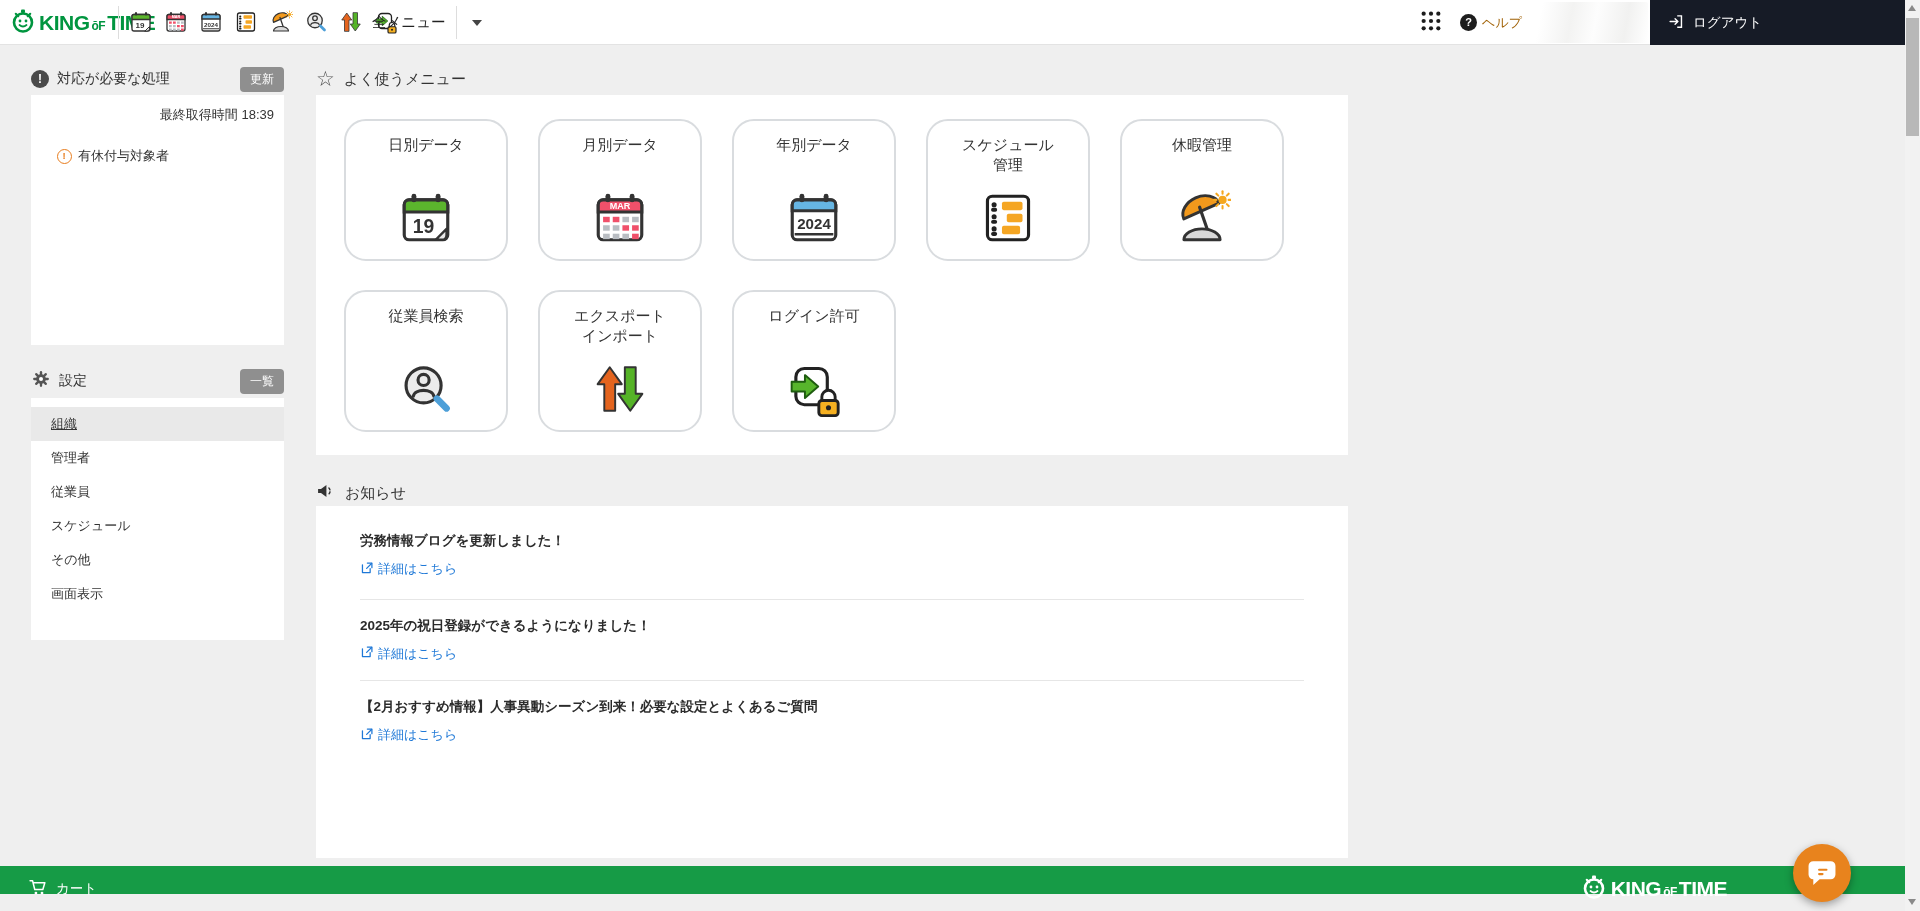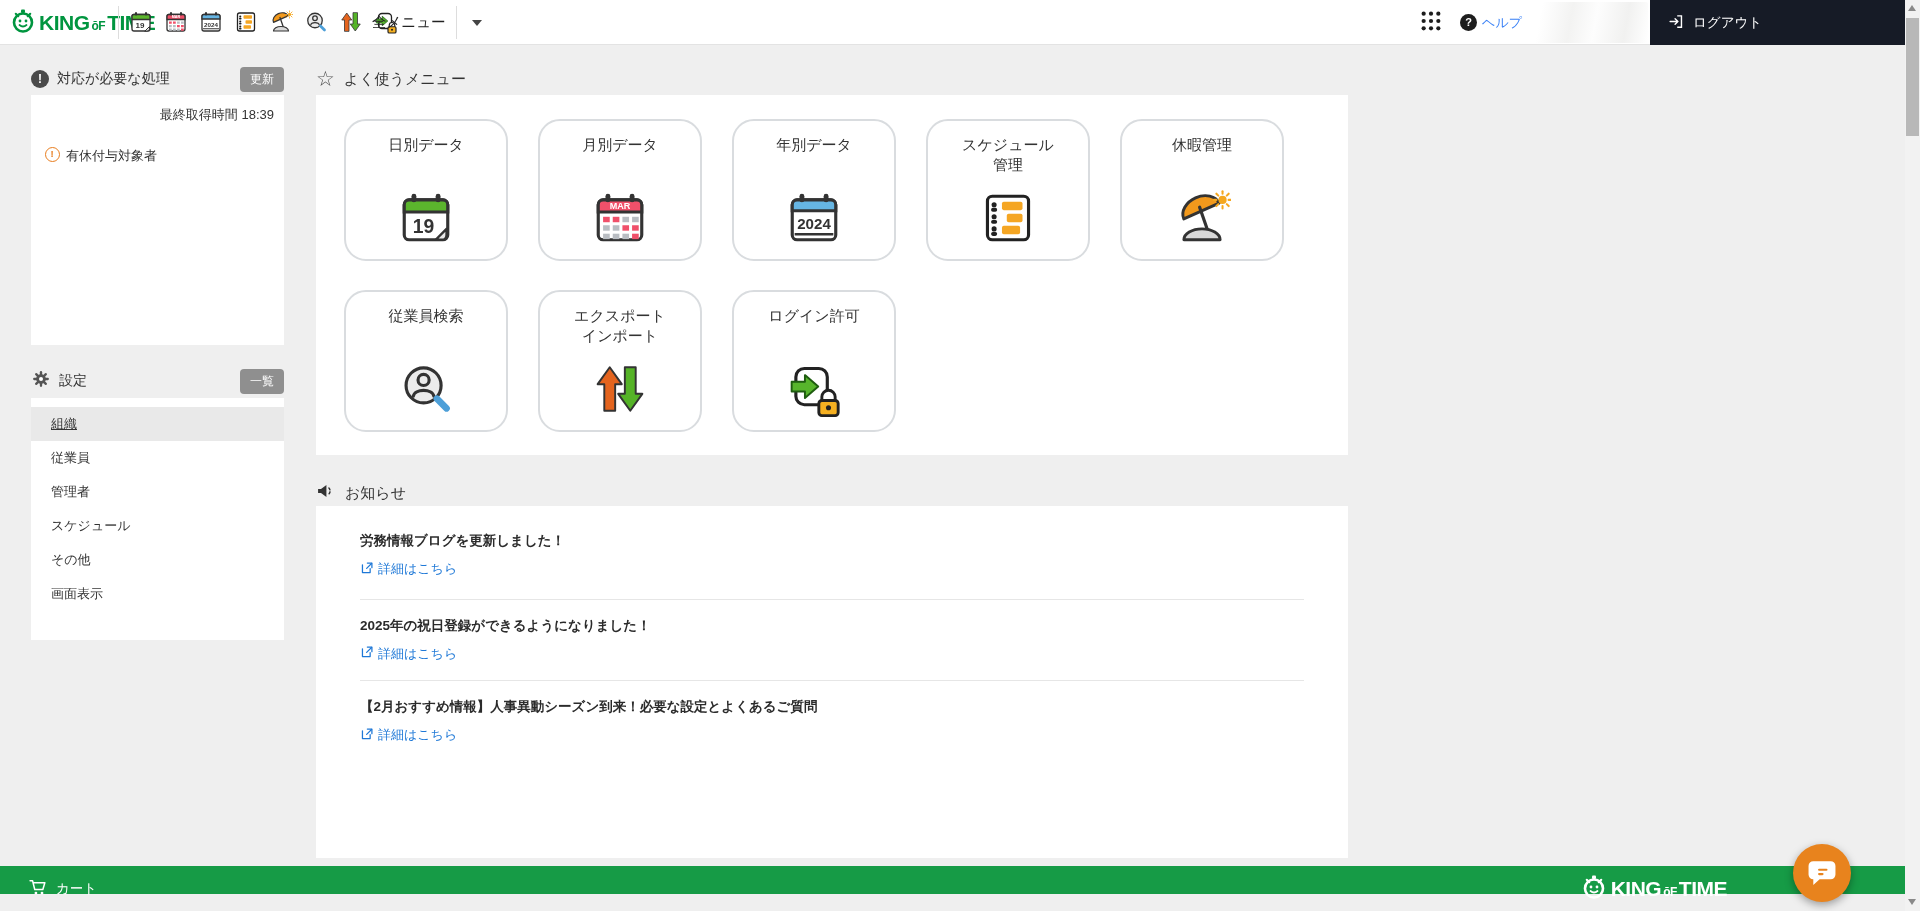--- a/index.html
+++ b/index.html
@@ -19,21 +19,21 @@
   .tb-icon { width:28px; height:28px; border:none; background:transparent; cursor:pointer; padding:2px; }
   .tb-icon svg { width:100%; height:100%; display:block; }
   #menu-select { position:absolute; left:372px; top:0; height:45px; display:flex; align-items:center; gap:26px; cursor:pointer; }
   #menu-select .lbl { font-size:14.5px; color:#222; }
   .caret-down { width:0; height:0; border-left:5px solid transparent; border-right:5px solid transparent; border-top:6px solid #444; }
   #tb-right { position:absolute; right:15px; top:0; height:45px; display:flex; align-items:center; }
   #apps-btn { border:none; background:transparent; cursor:pointer; margin-right:18px; }
   #help-btn { display:flex; align-items:center; gap:5px; border:none; background:transparent; cursor:pointer; margin-right:8px; }
   .q-circle { position:relative; width:17px; height:17px; border-radius:50%; background:#1d1d1d; display:inline-block; }
   .q-circle::after { content:"?"; position:absolute; left:0; top:0; width:17px; height:17px; line-height:17px; text-align:center; color:#fff; font-size:11px; font-weight:bold; }
-  #help-btn .lbl { font-size:13px; color:#3b82f6; }
+  #help-btn .lbl { font-size:13px; color:#a16207; }
   #redacted-name { width:118px; height:41px; margin-right:2px; border-radius:2px;
      background:linear-gradient(100deg,#fff 10%,#f3f3f2 35%,#fdfdfd 55%,#f1f1f0 80%,#fff 100%); }
   #logout-btn { width:255px; height:45px; background:#161b26; border:none; color:#fff; display:flex; align-items:center; gap:8px; padding-left:18px; cursor:pointer; }
   #logout-btn .lbl { font-size:13.5px; }
 
   
   #scrollbar { position:absolute; right:0; top:0; width:15px; height:911px; background:#f2f2f2; z-index:40; }
   .sb-up,.sb-down { position:absolute; left:3px; width:0; height:0; border-left:4.5px solid transparent; border-right:4.5px solid transparent; cursor:pointer; }
   .sb-up { top:5px; border-bottom:6px solid #8a8a8a; }
   .sb-down { bottom:6px; border-top:6px solid #8a8a8a; }
@@ -43,21 +43,21 @@
   .side-header { position:absolute; left:31px; width:253px; height:26px; display:flex; align-items:center; gap:8px; }
   .side-header .title { font-size:14px; color:#333; flex:1; }
   .warn-circle { position:relative; width:18px; height:18px; border-radius:50%; background:#4a4a4a; flex:0 0 auto; }
   .warn-circle::after { content:"!"; position:absolute; left:0; top:0; width:18px; height:18px; line-height:18px; text-align:center; color:#fff; font-size:12px; font-weight:bold; }
   .gray-btn { background:#8f8f8f; color:#fff; border:none; border-radius:4px; font-size:12px; padding:4px 10px; cursor:pointer; }
   .side-panel { position:absolute; left:31px; width:253px; background:#fff; }
   #pending-header { top:66px; }
   #pending-panel { top:95px; height:250px; }
   #last-fetched { text-align:right; font-size:13px; color:#333; padding:11px 10px 0 0; }
   #pending-items { margin-top:23px; }
-  .pending-item { display:flex; gap:6px; padding-left:14px; cursor:pointer; }
+  .pending-item { display:flex; align-items:center; gap:6px; padding-left:26px; cursor:pointer; }
   .info-circle { position:relative; width:15px; height:15px; border:1.8px solid #e87d1e; border-radius:50%; flex:0 0 auto; }
   .info-circle::after { content:"!"; position:absolute; left:0; top:0; width:12px; height:12px; line-height:12px; text-align:center; color:#e87d1e; font-size:9.5px; font-weight:bold; }
   .pending-item .lbl { font-size:13px; color:#333; }
   #settings-header { top:368px; }
   #settings-panel { top:398px; height:242px; padding-top:9px; }
   .set-item { height:34px; line-height:34px; padding-left:20px; font-size:13px; color:#333; cursor:pointer; list-style:none; }
   .set-item.active { background:#e9e9e9; text-decoration:underline; }
 
   
   .main-header { position:absolute; display:flex; align-items:center; gap:9px; height:26px; }
@@ -279,22 +279,22 @@
             <rect x="10.6" y="2.5" width="2.8" height="19" rx="1.3" transform="rotate(135 12 12)"></rect>
             <circle cx="12" cy="12" r="5.8"></circle>
           </g>
           <circle cx="12" cy="12" r="2.4" fill="#fff"></circle>
         </svg></span>
     <span class="title">設定</span>
     <button class="gray-btn">一覧</button>
   </div>
   <ul class="side-panel" id="settings-panel">
       <li class="set-item active">組織</li>
+      <li class="set-item">管理者</li>
       <li class="set-item">従業員</li>
-      <li class="set-item">管理者</li>
       <li class="set-item">スケジュール</li>
       <li class="set-item">その他</li>
       <li class="set-item">画面表示</li>
     </ul>
 
   <div class="main-header" id="quick-header">
     <span class="star-glyph">☆</span>
     <span class="title">よく使うメニュー</span>
   </div>
   <div id="quick-panel">

